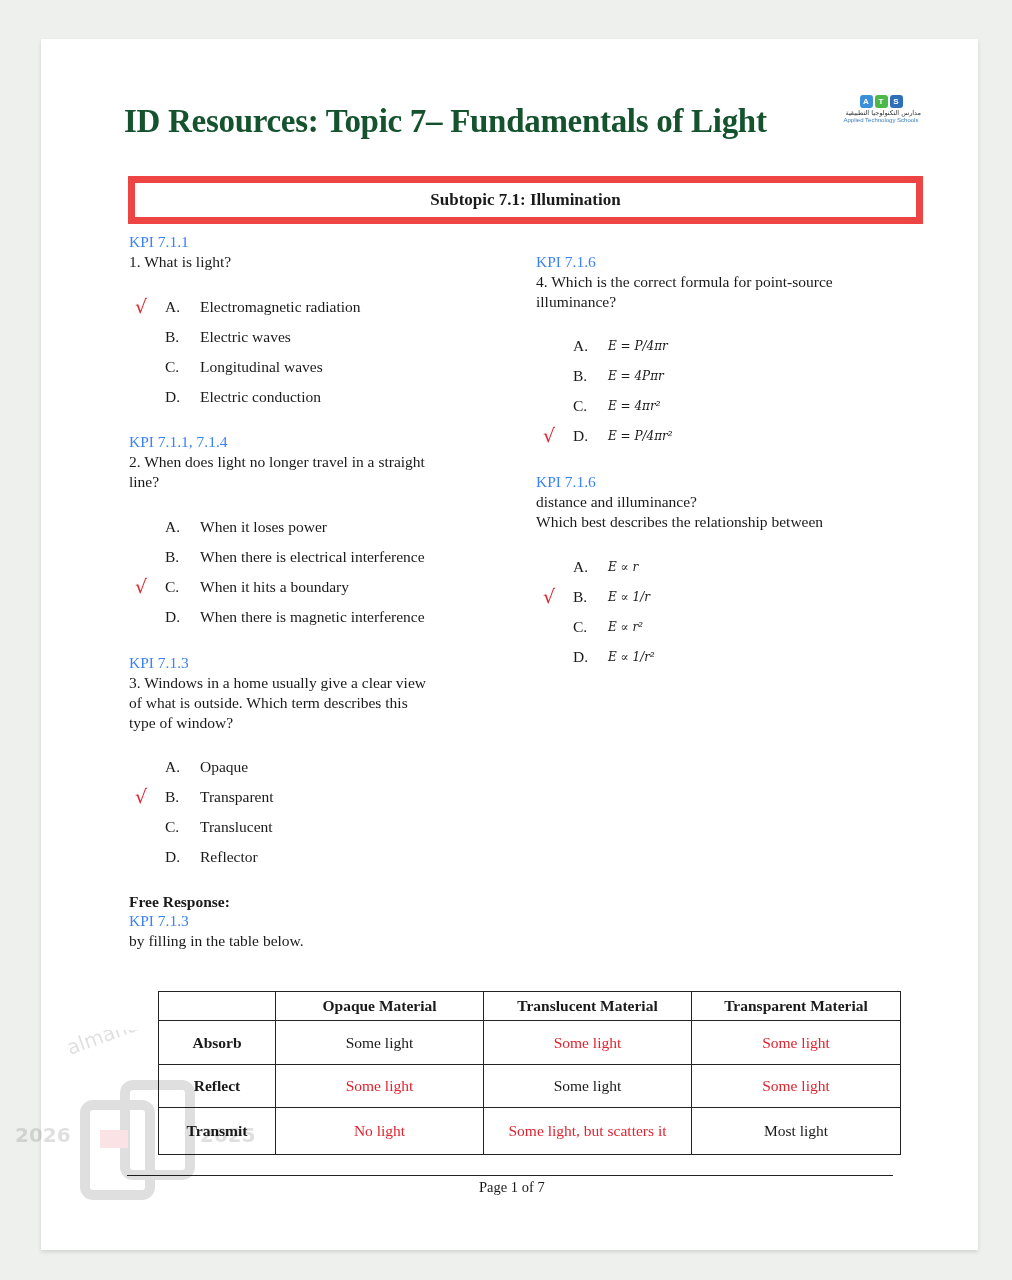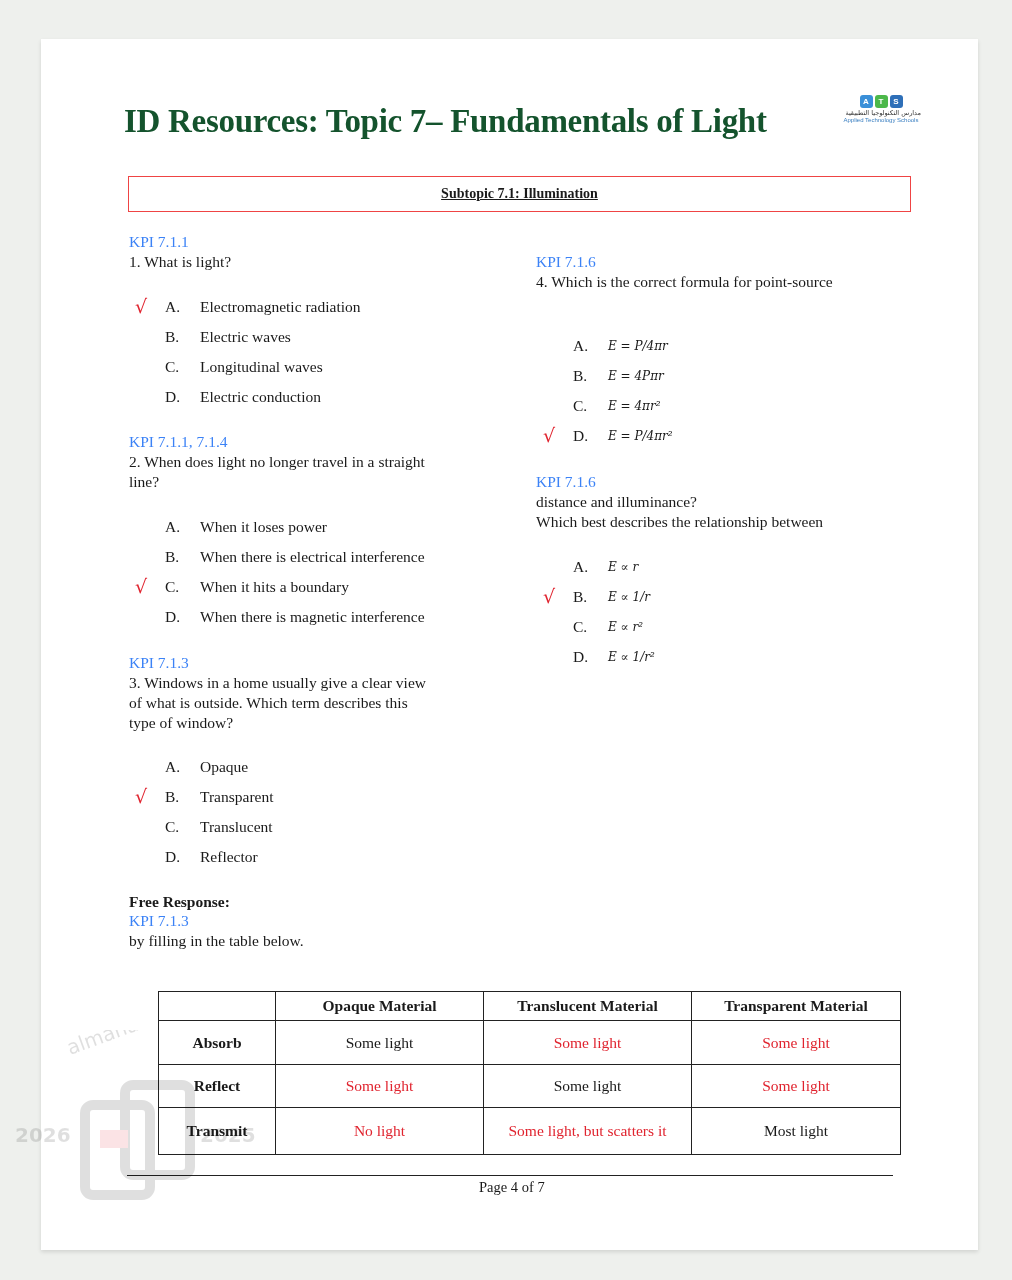--- a/index.html
+++ b/index.html
@@ -16,23 +16,23 @@
     left: 83px; top: 64px; font-family: "Liberation Serif", serif; font-weight: bold;
     font-size: 33px; letter-spacing: -0.3px; white-space: nowrap; color: #14532d;
   }
   .logo { left: 800px; top: 56px; width: 80px; height: 40px; }
   .logo .tiles { display: flex; justify-content: center; gap: 2px; }
   .logo .tile { width: 13px; height: 13px; border-radius: 3px; color: #fff; font-size: 8px; font-weight: bold;
     font-family: "Liberation Sans", sans-serif; display: flex; align-items: center; justify-content: center; }
   .logo .ar { font-size: 6.5px; text-align: right; color: #333; font-family: "DejaVu Sans", sans-serif; margin-top: 2px; line-height: 7px;}
   .logo .en { font-size: 6px; text-align: center; color: #3a7fc1; font-family: "Liberation Sans", sans-serif; line-height: 7px; }
   .subtopic {
-    left: 87px; top: 137px; width: 781px; height: 34px; border: 1px solid #ef4444;
+    left: 87px; top: 137px; width: 781px; height: 34px; border: 7px solid #ef4444;
     display: flex; align-items: center; justify-content: center;
-    font-family: "Liberation Serif", serif; font-weight: bold; font-size: 14px; text-decoration: underline;
+    font-family: "Liberation Serif", serif; font-weight: bold; font-size: 17px;
   }
   .q { font-family: "Liberation Serif", serif; font-size: 15.5px; line-height: 20px; }
   .kpi { color: #3b82f6; font-family: "Liberation Serif", serif; font-size: 15.5px; line-height: 20px; }
   .opt { position: absolute; font-family: "Liberation Serif", serif; font-size: 15.5px; height: 20px; line-height: 20px; white-space: nowrap; }
   .opt .letter { position: absolute; left: 0; }
   .opt .text { position: absolute; left: 35px; }
   .opt .math { position: absolute; left: 35px; font-style: italic; font-family: "DejaVu Serif", serif; font-size: 12px; }
   .check { position: absolute; left: -30px; top: -1px; color: #e0242f; font-size: 19px; font-family: "DejaVu Sans", sans-serif; }
   .fr-head { font-weight: bold; font-family: "Liberation Serif", serif; font-size: 15.5px; }
   table.mat { position: absolute; left: 117px; top: 952px; border-collapse: collapse; font-family: "Liberation Serif", serif; font-size: 15.5px; }
@@ -133,20 +133,21 @@
     </div>
     <div class="opt" style="top:90px">
       <span class="letter">D.</span>
       <span class="text">Reflector</span>
     </div>
   </div>
 
   <div class="abs" style="left:495px; top:213px; width:380px;">
     <div class="kpi">KPI 7.1.6</div>
     <div class="q">4. Which is the correct formula for point-source</div>
+    <div class="q">illuminance?</div>
   </div>
   <div class="abs" style="left:532px; top:297px;">
     <div class="opt" style="top:0px">
       <span class="letter">A.</span>
       <span class="math">E = P/4πr</span>
     </div>
     <div class="opt" style="top:30px">
       <span class="letter">B.</span>
       <span class="math">E = 4Pπr</span>
     </div>
@@ -215,21 +216,21 @@
     <tr style="height:47px">
       <td class="rowhead">Transmit</td>
       <td class="red">No light</td>
       <td class="red">Some light, but scatters it</td>
       <td>Most light</td>
     </tr>
   </tbody>
     </table>
 
   <div class="abs footer-line"></div>
-  <div class="abs footer">Page 4 of 7</div>
+  <div class="abs footer">Page 1 of 7</div>
 </div>
 
 <div class="watermark">
   <svg width="250" height="240" viewBox="0 0 250 240">
     <rect x="75" y="75" width="65" height="90" rx="8" fill="none" stroke="#000" stroke-width="10"></rect>
     <rect x="115" y="55" width="65" height="90" rx="8" fill="none" stroke="#000" stroke-width="10"></rect>
     <rect x="90" y="100" width="28" height="18" fill="#e0242f"></rect>
     <text x="5" y="112" font-size="20" font-weight="bold" font-family="DejaVu Sans, sans-serif" fill="#000">2026</text>
     <text x="190" y="112" font-size="20" font-weight="bold" font-family="DejaVu Sans, sans-serif" fill="#000">2025</text>
     <text x="60" y="25" font-size="20" font-family="DejaVu Sans, sans-serif" fill="#000" transform="rotate(-20 60 25)">almanahj.com</text>

